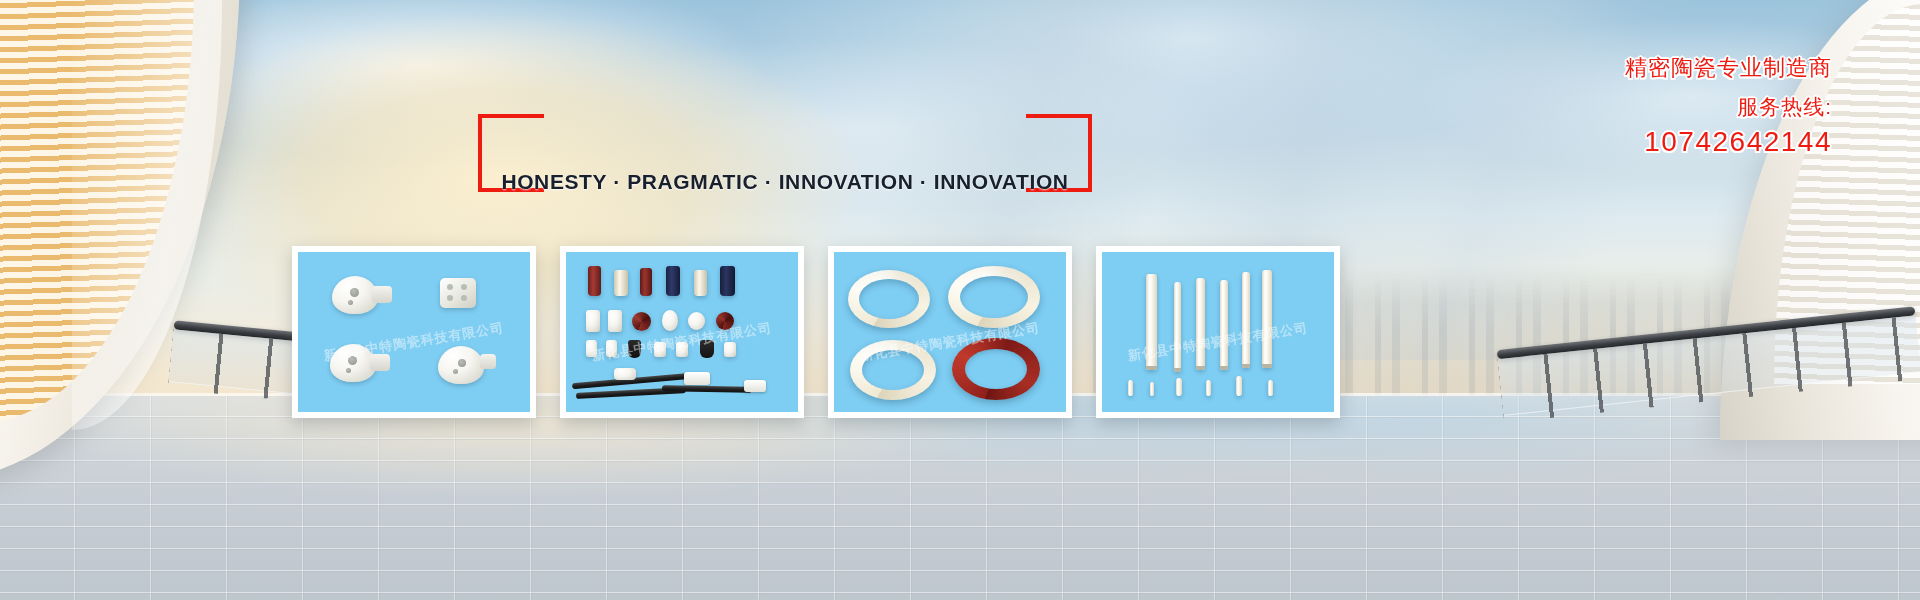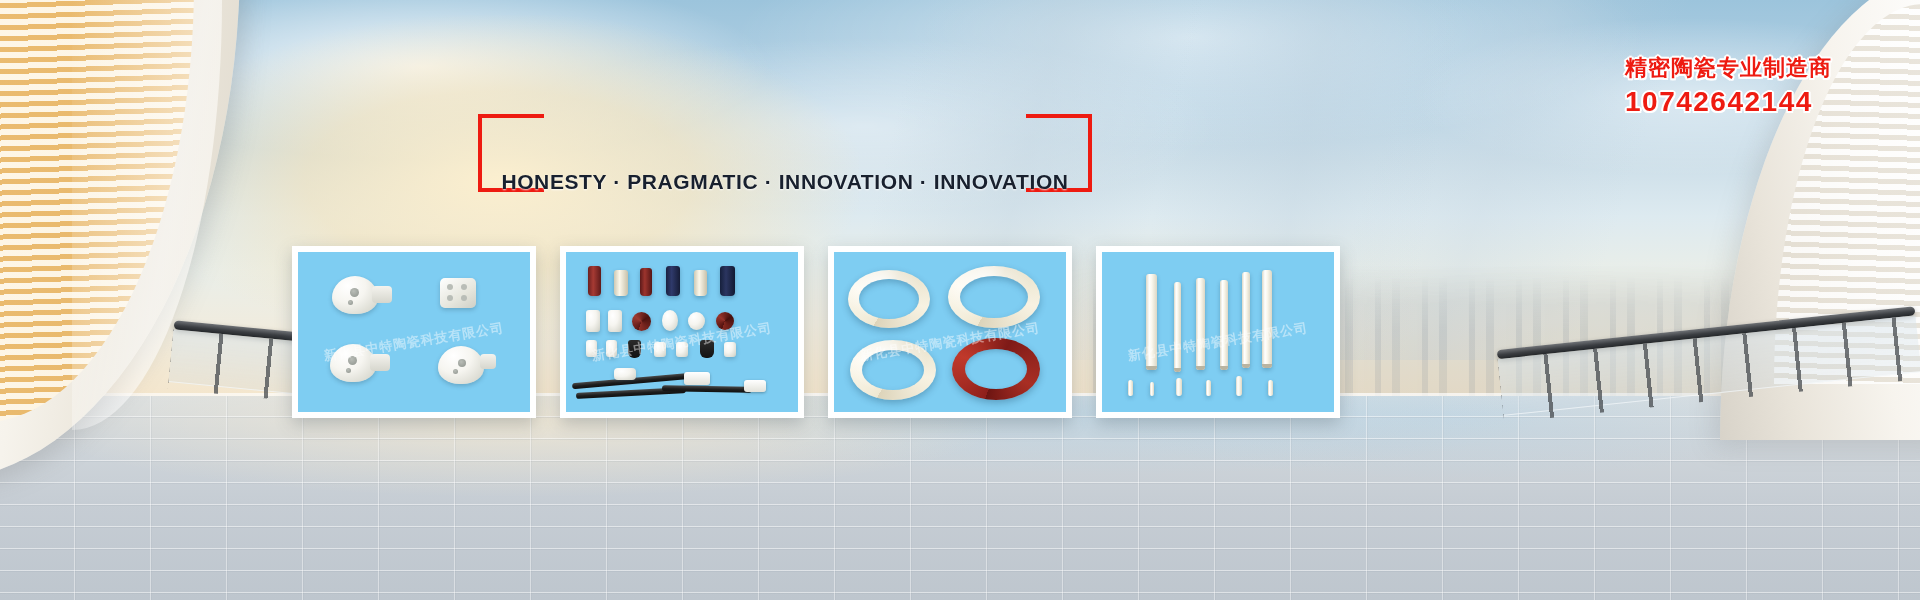--- a/index.html
+++ b/index.html
@@ -205,25 +205,26 @@
     text-align:center;
     font-family:"Liberation Sans","DejaVu Sans",sans-serif;
     font-size:21px;font-weight:700;letter-spacing:.6px;
     color:#18202e;line-height:28px;white-space:nowrap;
     text-shadow:0 1px 2px rgba(255,255,255,.85);
   }
 
   
   .contact{position:absolute;right:88px;top:52px;text-align:left;}
   .contact .c-line{
-    color:#ee1b11;font-weight:700;white-space:nowrap;
+    color:#ee1b11;font-weight:400;white-space:nowrap;
     text-shadow:
       -1.5px -1.5px 0 #fff, 1.5px -1.5px 0 #fff,
       -1.5px  1.5px 0 #fff, 1.5px  1.5px 0 #fff,
        0 -2px 0 #fff, 0 2px 0 #fff, -2px 0 0 #fff, 2px 0 0 #fff;
+    text-align: right;
   }
   .c-tagline{font-size:22px;letter-spacing:1px;line-height:32px;}
   .c-hotline-label{font-size:21px;letter-spacing:1px;line-height:34px;margin-top:6px;}
   .c-phone{font-size:28px;letter-spacing:1.5px;line-height:36px;}
 
   
   .panels{position:absolute;left:292px;top:246px;display:flex;gap:24px;}
   .panel{
     position:relative;width:232px;height:160px;
     background:#7ecdf2;
@@ -362,20 +363,21 @@
       <i class="h" style="left:0;top:0;width:66px;height:4px"></i>
     </div>
     <div class="bracket bracket-rb">
       <i class="h" style="right:0;top:0;width:66px;height:4px"></i>
     </div>
     <div class="slogan-en">HONESTY · PRAGMATIC · INNOVATION · INNOVATION</div>
   </div>
 
   <div class="contact">
     <div class="c-line c-tagline">精密陶瓷专业制造商</div>
+    <div class="c-line c-hotline-label">服务热线:</div>
     <div class="c-line c-phone">10742642144</div>
   </div>
 
   <div class="panels">
 
     <div class="panel">
       <div class="pc cer cap" style="left:34px;top:24px;">
         <div class="hole" style="left:18px;top:12px;width:9px;height:9px;"></div>
         <div class="hole" style="left:16px;top:24px;width:5px;height:5px;"></div>
         <div class="tail"></div>

